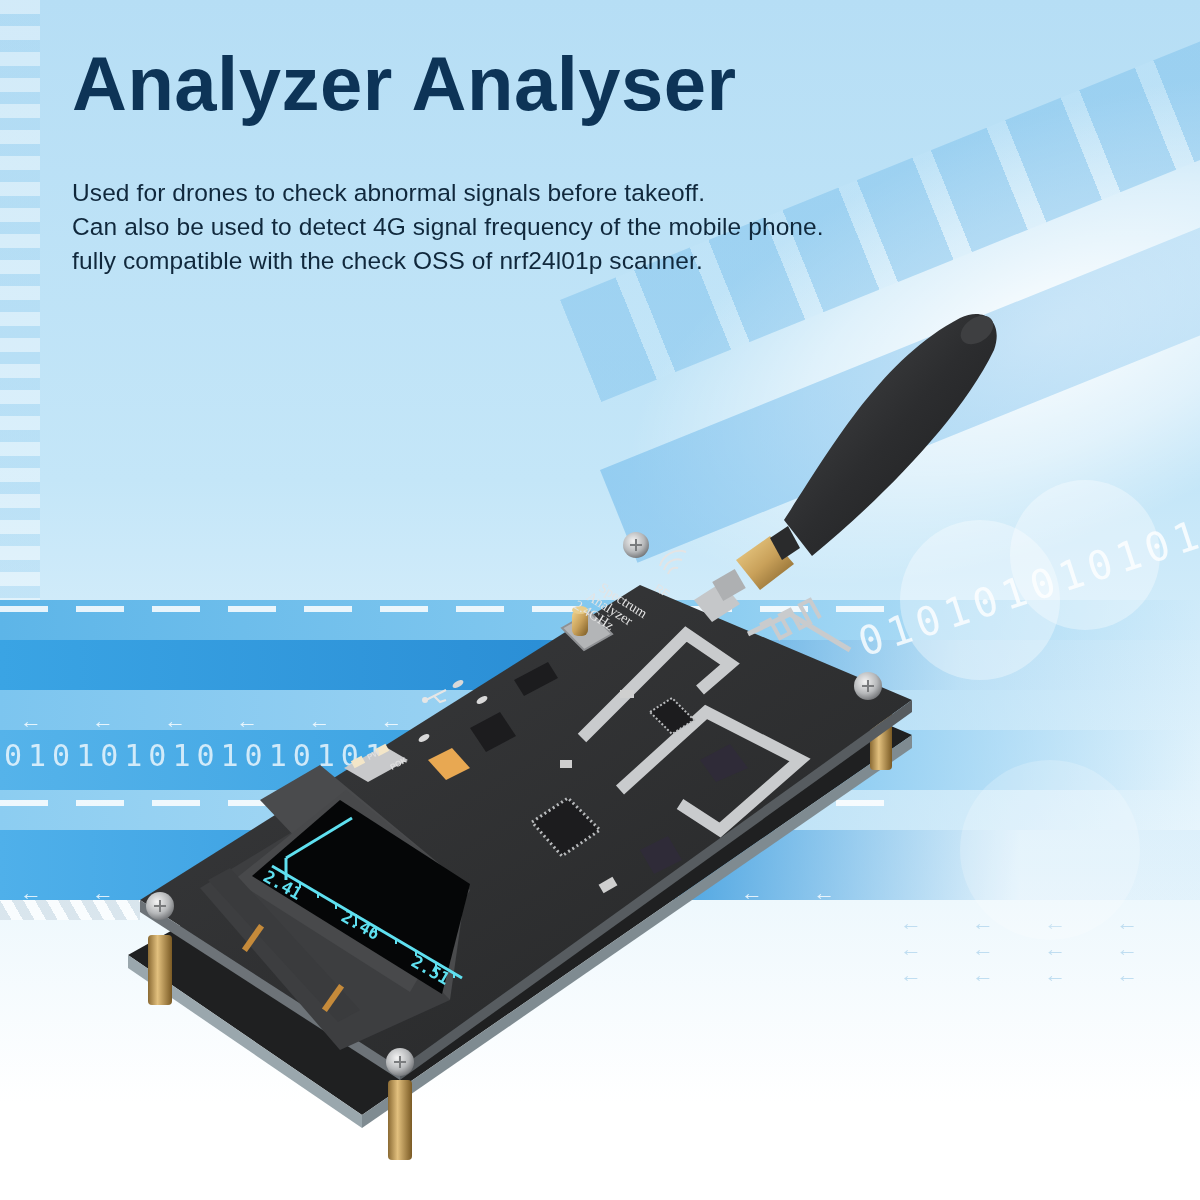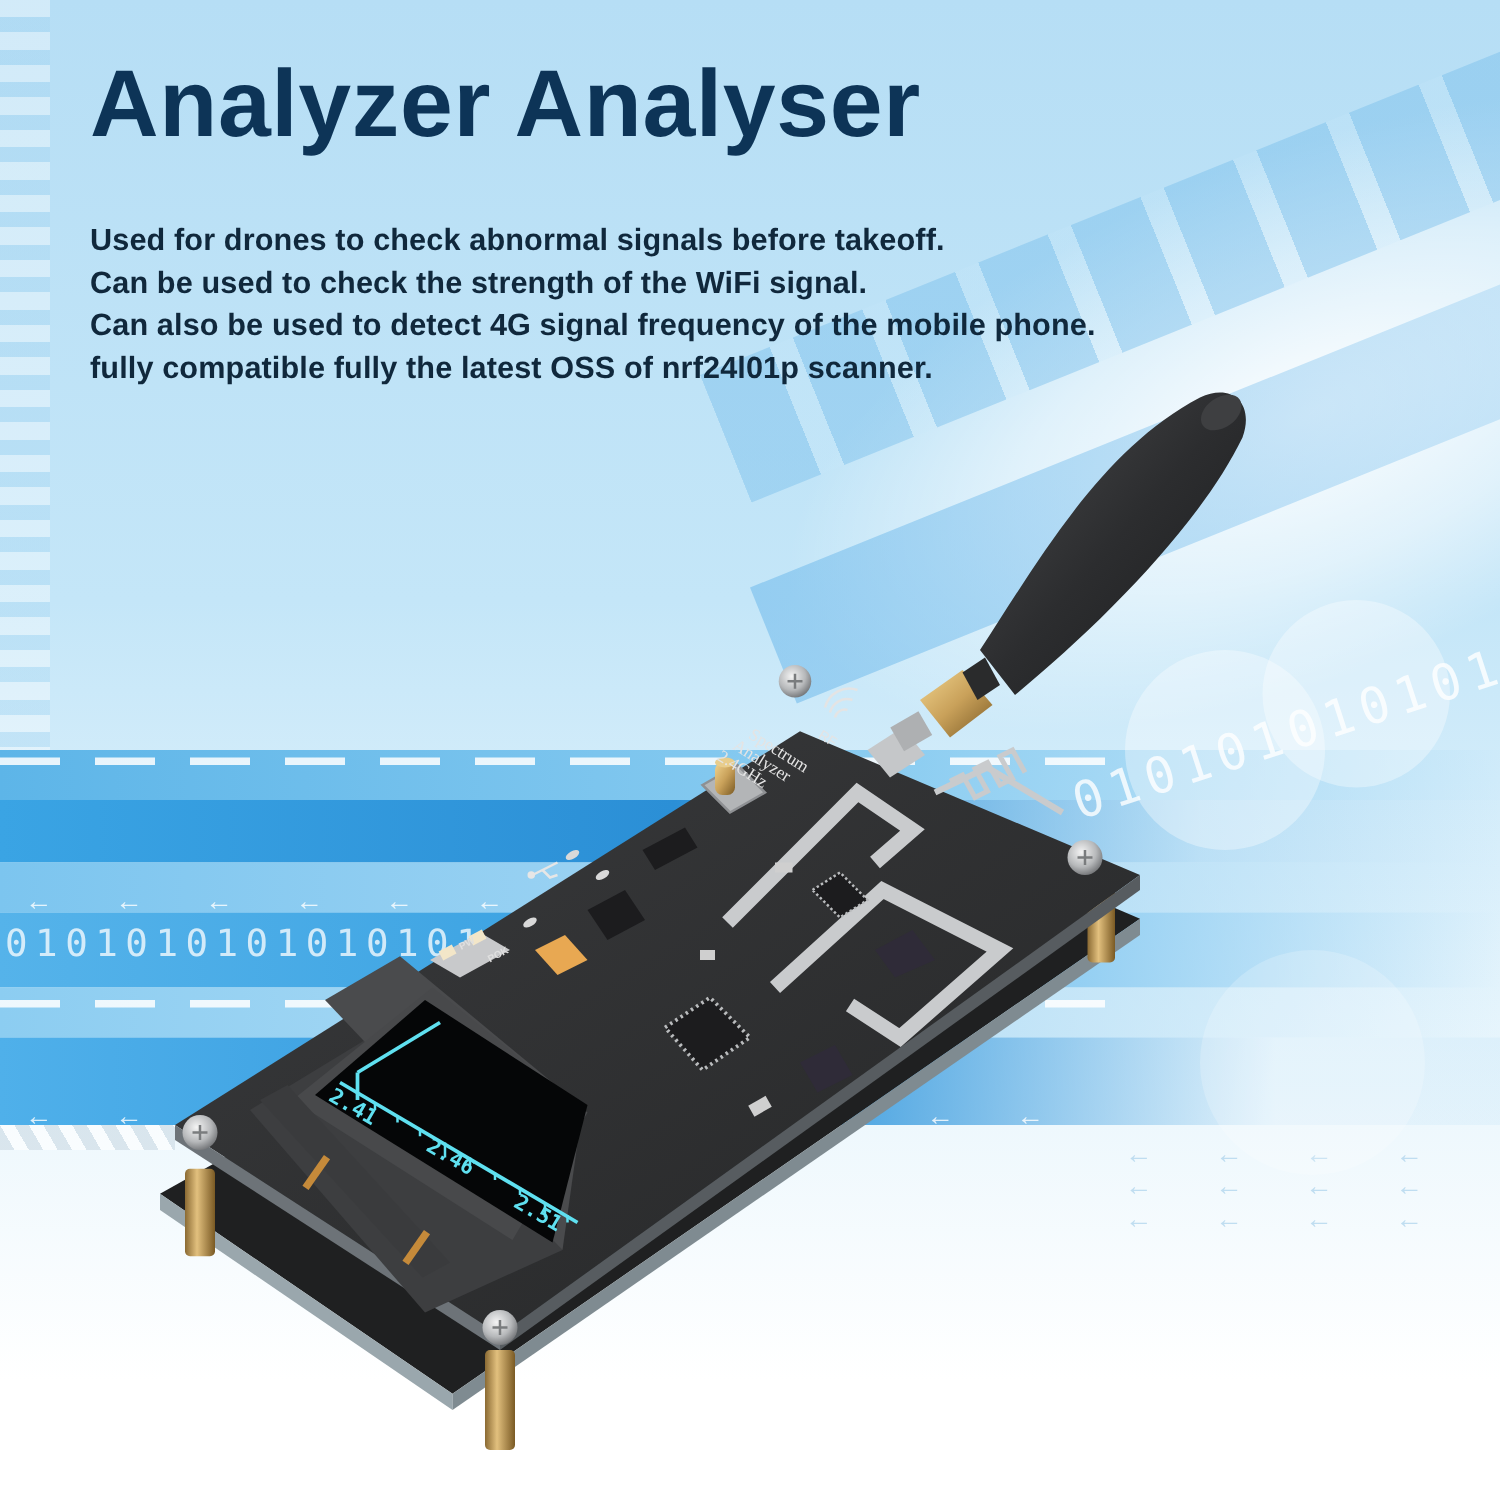--- a/index.html
+++ b/index.html
@@ -67,21 +67,21 @@
 
   
   .headline {
     position: absolute; left: 72px; top: 40px;
     font-size: 76px; font-weight: 700; color: #0d3457; letter-spacing: 0.5px;
   }
   .desc {
     position: absolute; left: 72px; top: 176px; width: 900px;
   }
   .desc-line {
-    font-size: 24.5px; color: #10283c; line-height: 34px; letter-spacing: 0.1px; font-weight: bold;
+    font-size: 24.5px; color: #10283c; line-height: 34px; letter-spacing: 0.1px;
   }
 
   
   .device { position: absolute; left: 0; top: 0; width: 1200px; height: 1200px; pointer-events: none; }
   .device * { pointer-events: auto; }
 </style>
 </head>
 <body>
 
 <div class="bg-layer">
@@ -104,23 +104,22 @@
   <div class="binary">0101010101010101010</div>
   <div class="binary-r">0101010101010</div>
   <div class="bubble" style="left:900px;top:520px;width:160px;height:160px;"></div>
   <div class="bubble" style="left:1010px;top:480px;width:150px;height:150px;"></div>
   <div class="bubble" style="left:960px;top:760px;width:180px;height:180px;opacity:0.6;"></div>
 </div>
 
 <h1 class="headline">Analyzer Analyser</h1>
 <div class="desc">
   <p class="desc-line">Used for drones to check abnormal signals before takeoff.</p>
-  <p class="desc-line">Can be used to check the strength of the WiFi signal.</p>
   <p class="desc-line">Can also be used to detect 4G signal frequency of the mobile phone.</p>
-  <p class="desc-line">fully compatible fully the latest OSS of nrf24l01p scanner.</p>
+  <p class="desc-line">fully compatible with the check OSS of nrf24l01p scanner.</p>
 </div>
 
 <svg class="device" viewBox="0 0 1200 1200">
   <defs>
     <linearGradient id="antGrad" x1="0" y1="0" x2="1" y2="1">
       <stop offset="0" stop-color="#4a4b4d"></stop>
       <stop offset="0.5" stop-color="#2c2d2f"></stop>
       <stop offset="1" stop-color="#1a1b1c"></stop>
     </linearGradient>
     <linearGradient id="brassGrad" x1="0" y1="0" x2="1" y2="1">

